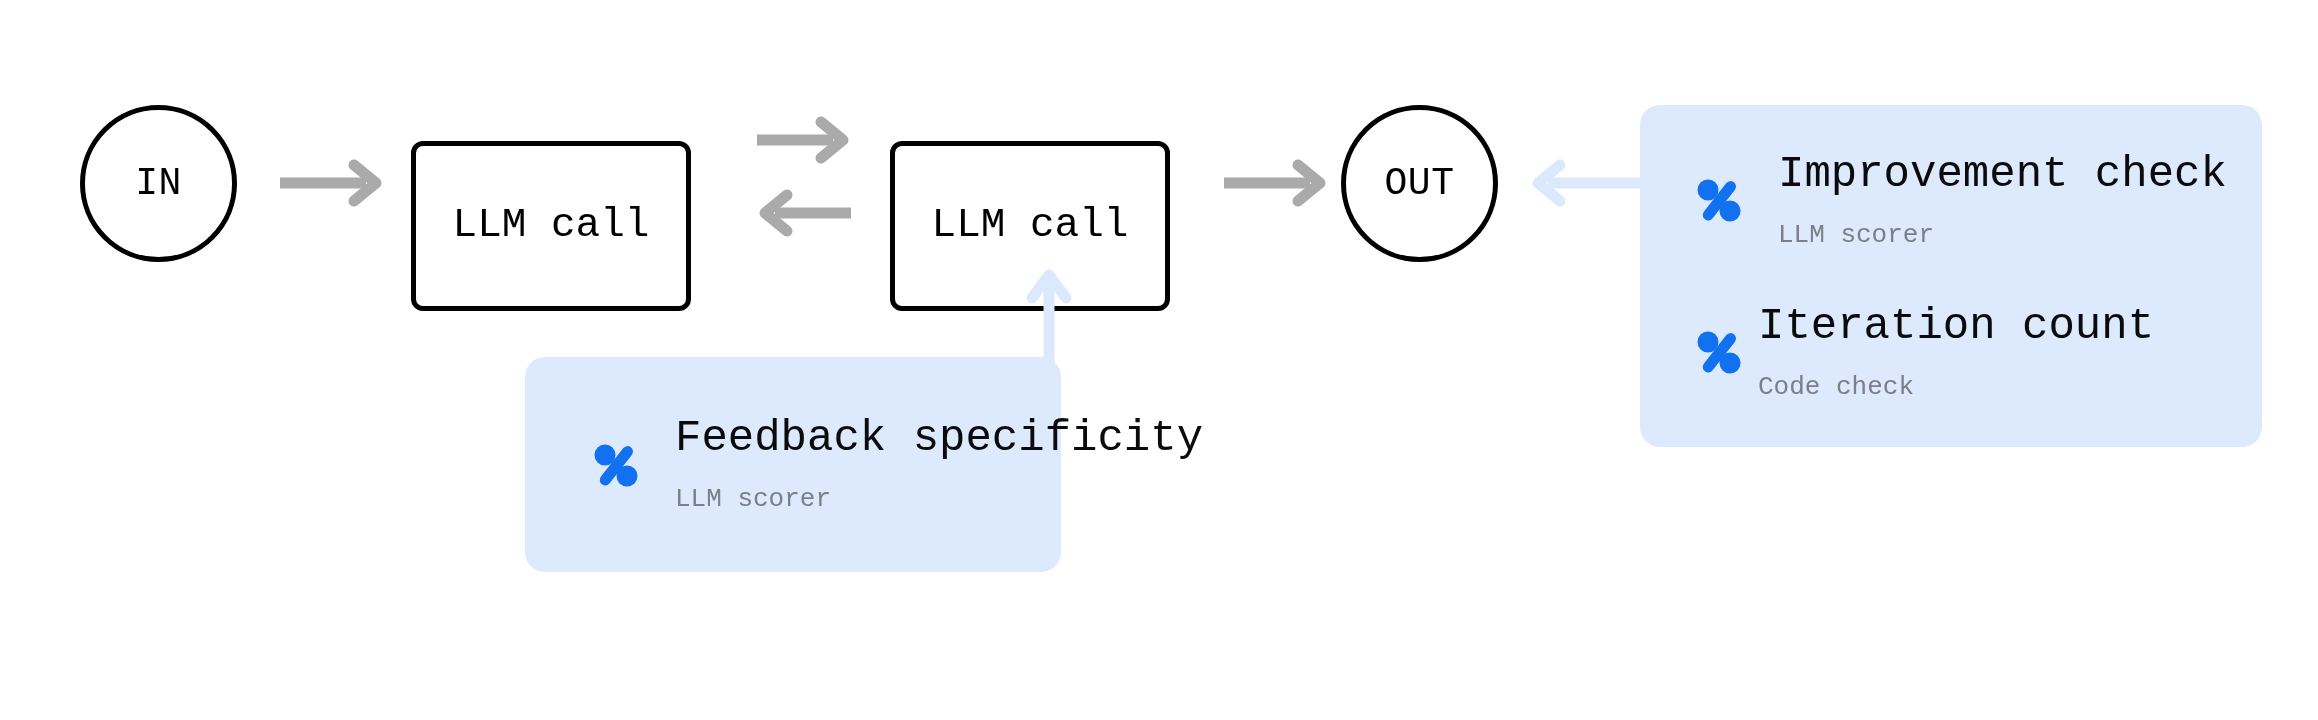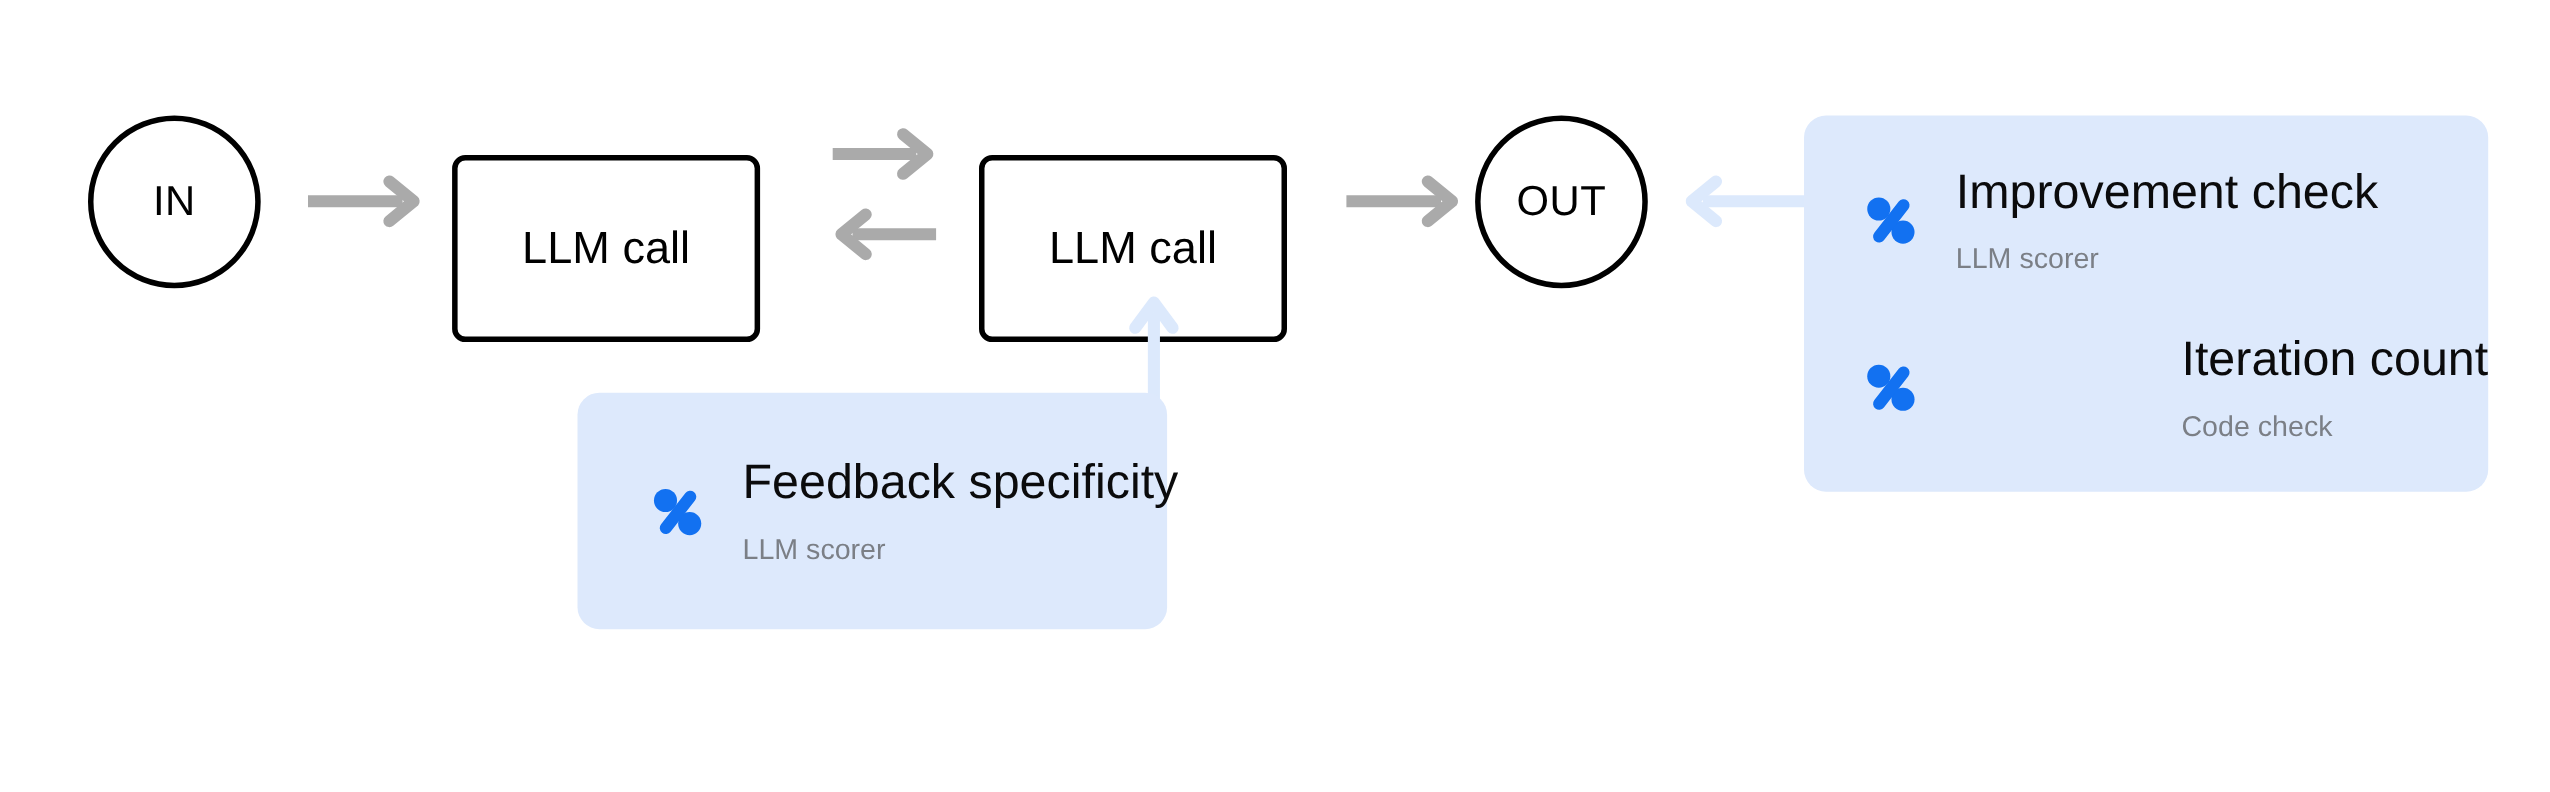--- a/index.html
+++ b/index.html
@@ -2,21 +2,21 @@
 <html><head>
 <meta charset="utf-8">
 <style>
   html,body{margin:0;padding:0;}
   body{
     width:2318px;height:720px;
     background:#ffffff;
     font-family:"Liberation Sans","DejaVu Sans",sans-serif;
     overflow:hidden;
   }
-  #canvas{position:relative;width:2318px;height:720px;}
+  #canvas{position:relative;width:2318px;height:720px;font-family:Liberation Mono, monospace;}
 
   
   .node-circle{
     position:absolute;
     border:5px solid #000000;
     border-radius:50%;
     background:#ffffff;
     box-sizing:border-box;
     display:flex;align-items:center;justify-content:center;
     color:#000000;
@@ -144,21 +144,21 @@
         <circle cx="12" cy="13" r="10.5" fill="#1271f1"></circle>
         <circle cx="34" cy="34" r="10.5" fill="#1271f1"></circle>
         <rect x="18.5" y="0.5" width="11" height="47" rx="5.5" fill="#1271f1" transform="rotate(38 24 23)"></rect>
       </svg>
       <div class="scorer-text">
         <span class="scorer-title">Improvement check</span>
         <span class="scorer-sub">LLM scorer</span>
       </div>
     </div>
 
-    <div class="scorer-row" style="gap:16px;justify-content:space-between;">
+    <div class="scorer-row" style="gap:16px;">
       <svg class="scorer-icon" viewBox="0 0 46 46">
         <circle cx="12" cy="13" r="10.5" fill="#1271f1"></circle>
         <circle cx="34" cy="34" r="10.5" fill="#1271f1"></circle>
         <rect x="18.5" y="0.5" width="11" height="47" rx="5.5" fill="#1271f1" transform="rotate(38 24 23)"></rect>
       </svg>
       <div class="scorer-text">
         <span class="scorer-title">Iteration count</span>
         <span class="scorer-sub">Code check</span>
       </div>
     </div>

